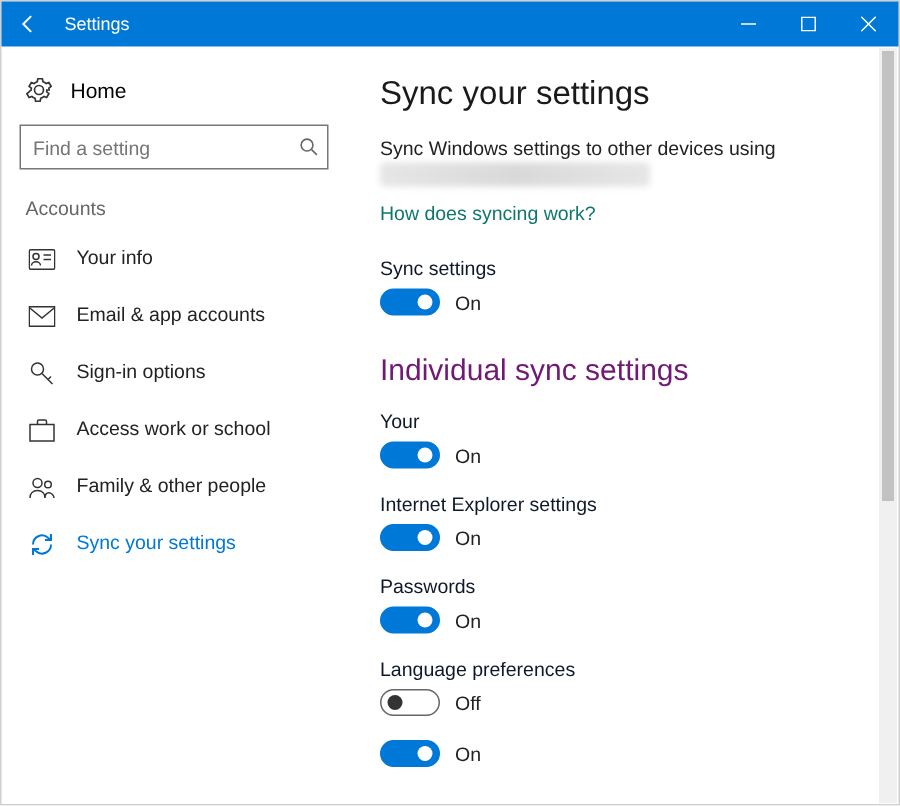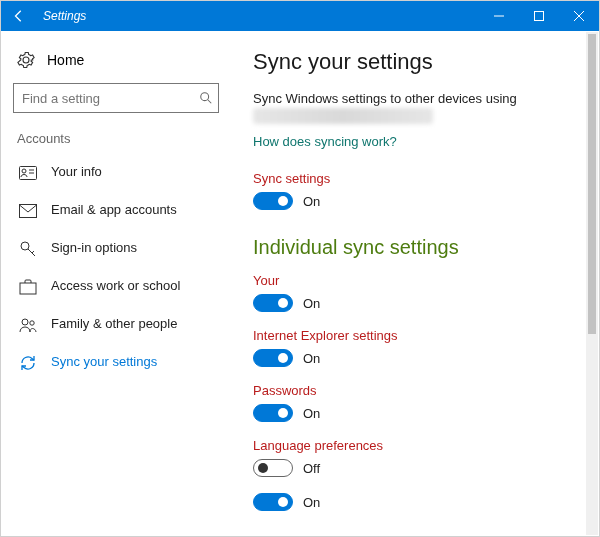--- a/index.html
+++ b/index.html
@@ -29,21 +29,21 @@
     font-size: 12px;
   }
   .titlebar .back {
     width: 36px;
     height: 30px;
     display: flex;
     align-items: center;
     justify-content: center;
     cursor: pointer;
   }
-  .titlebar .title { flex: 1; padding-left: 6px; font-style: italic; }
+  .titlebar .title { flex: 1; padding-left: 6px; }
   .titlebar .win-controls { display: flex; }
   .titlebar .win-btn {
     width: 40px;
     height: 30px;
     display: flex;
     align-items: center;
     justify-content: center;
     cursor: pointer;
   }
   .body {
@@ -110,32 +110,32 @@
   h1.page-heading {
     font-size: 22px;
     font-weight: 400;
     margin-bottom: 16px;
     color: #1a1a1a;
   }
   h2.sub-heading {
     font-size: 20px;
     font-weight: 400;
     margin: 26px 0 14px 0;
-    color: #4d7c0f;
+    color: #701a75;
   }
   .desc { font-size: 13px; color: #222; margin-bottom: 2px; }
   .blurred {
     height: 16px; width: 180px;
     background: linear-gradient(90deg,#e6e6e6,#d9d9d9,#e6e6e6);
     filter: blur(2px);
     border-radius: 3px;
     margin-bottom: 10px;
   }
   .link { color: #0f766e; font-size: 13px; cursor: pointer; margin-bottom: 18px; display:inline-block;}
-  .setting-label { font-size: 13px; color: #b91c1c; margin-top: 4px; margin-bottom: 6px; }
+  .setting-label { font-size: 13px; color: #0f172a; margin-top: 4px; margin-bottom: 6px; }
   .toggle-row { display:flex; align-items:center; gap:10px; margin-bottom: 16px;}
   .toggle {
     width: 40px; height: 18px;
     border-radius: 9px;
     position: relative;
     cursor: pointer;
   }
   .toggle.on { background:#0078d7; border:1px solid #0078d7;}
   .toggle.off { background:#fff; border:1px solid #666;}
   .toggle .knob {

